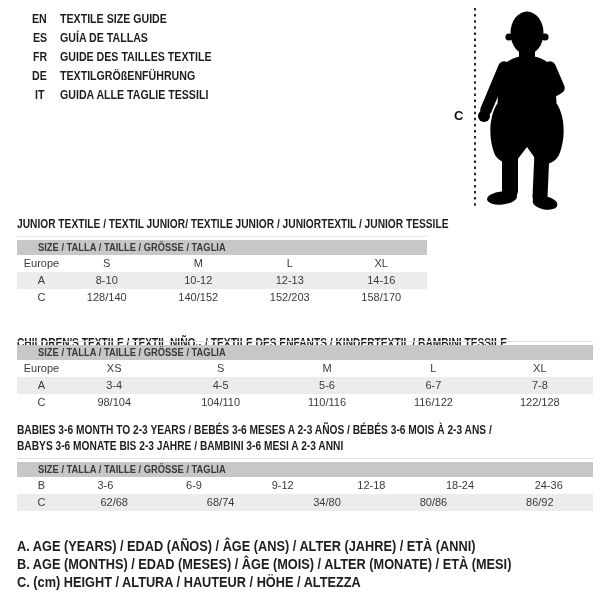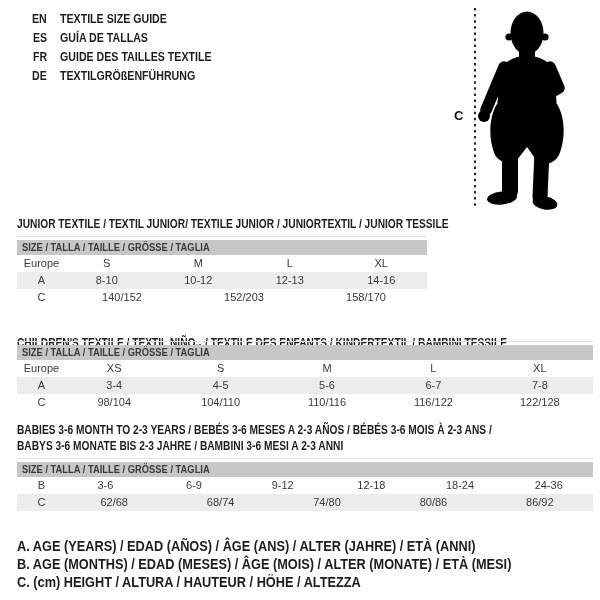--- a/index.html
+++ b/index.html
@@ -34,21 +34,21 @@
   
   .sec-title{position:absolute;left:17px;font-weight:bold;font-size:12px;line-height:16px;color:var(--text);}
   .sub{font-size:8px;vertical-align:-2px;}
 
   
   .table{position:absolute;left:17px;border-top:1px solid #e2e2e2;padding-top:3px;}
   .thead{
     background:var(--header-bar-bg);
     height:15px;line-height:15px;
     font-size:11px;font-weight:bold;color:var(--table-text);
-    padding-left:5px;
+    padding-left:21px;
   }
   .trow{display:flex;height:17px;line-height:17px;font-size:11px;color:var(--table-text);}
   .trow.shaded{background:var(--shaded-row-bg);}
   .tcell{flex:1;text-align:center;overflow:hidden;}
   .tcell.rowlabel{flex:0 0 44px;text-align:center;padding-left:5px;}
   .t-junior{width:410px;top:236px;}
   .t-children{width:576px;top:341px;}
   .t-babies{width:576px;top:458px;}
 
   
@@ -74,20 +74,24 @@
       <span class="lang-code"><span class="condensed">ES</span></span>
       <span class="lang-title"><span class="condensed">GUÍA DE TALLAS</span></span>
     </div>
     <div class="lang-row">
       <span class="lang-code"><span class="condensed">FR</span></span>
       <span class="lang-title"><span class="condensed">GUIDE DES TAILLES TEXTILE</span></span>
     </div>
     <div class="lang-row">
       <span class="lang-code"><span class="condensed">DE</span></span>
       <span class="lang-title"><span class="condensed">TEXTILGRÖßENFÜHRUNG</span></span>
+    </div>
+    <div class="lang-row">
+      <span class="lang-code"><span class="condensed">IT</span></span>
+      <span class="lang-title"><span class="condensed">GUIDA ALLE TAGLIE TESSILI</span></span>
     </div>
   </div>
 
   <div class="figure">
     <svg viewBox="0 0 160 215" width="160" height="215">
       <line class="measure-line" x1="35" y1="8" x2="35" y2="209"></line>
       <text class="marker-text" x="14" y="120">C</text>
       <g>
         <ellipse class="sil-fill" cx="87" cy="33" rx="16.5" ry="21.5"></ellipse>
         <circle class="sil-fill" cx="69" cy="37" r="3.6"></circle>
@@ -123,20 +127,21 @@
         </div>
         <div class="trow shaded">
           <div class="tcell rowlabel">A</div>
           <div class="tcell">8-10</div>
           <div class="tcell">10-12</div>
           <div class="tcell">12-13</div>
           <div class="tcell">14-16</div>
         </div>
         <div class="trow">
           <div class="tcell rowlabel">C</div>
+          <div class="tcell">128/140</div>
           <div class="tcell">140/152</div>
           <div class="tcell">152/203</div>
           <div class="tcell">158/170</div>
         </div>
       </div>
   </div>
 
   <div class="sec-title" style="top:319px;margin-top:16px;">
     <span class="condensed"><span>CHILDREN'S TEXTILE / TEXTIL NIÑO</span><span class="sub">/A</span><span> / TEXTILE DES ENFANTS / KINDERTEXTIL / BAMBINI TESSILE</span></span>
   </div>
@@ -187,21 +192,21 @@
           <div class="tcell">6-9</div>
           <div class="tcell">9-12</div>
           <div class="tcell">12-18</div>
           <div class="tcell">18-24</div>
           <div class="tcell">24-36</div>
         </div>
         <div class="trow shaded">
           <div class="tcell rowlabel">C</div>
           <div class="tcell">62/68</div>
           <div class="tcell">68/74</div>
-          <div class="tcell">74/80</div>
+          <div class="tcell">34/80</div>
           <div class="tcell">80/86</div>
           <div class="tcell">86/92</div>
         </div>
       </div>
   </div>
 
   <div class="footnotes">
     <div class="footnote"><span class="condensed">A. AGE (YEARS) / EDAD (AÑOS) / ÂGE (ANS) / ALTER (JAHRE) / ETÀ (ANNI)</span></div>
     <div class="footnote"><span class="condensed">B. AGE (MONTHS) / EDAD (MESES) / ÂGE (MOIS) / ALTER (MONATE) / ETÀ (MESI)</span></div>
     <div class="footnote"><span class="condensed">C. (cm) HEIGHT / ALTURA / HAUTEUR / HÖHE / ALTEZZA</span></div>

